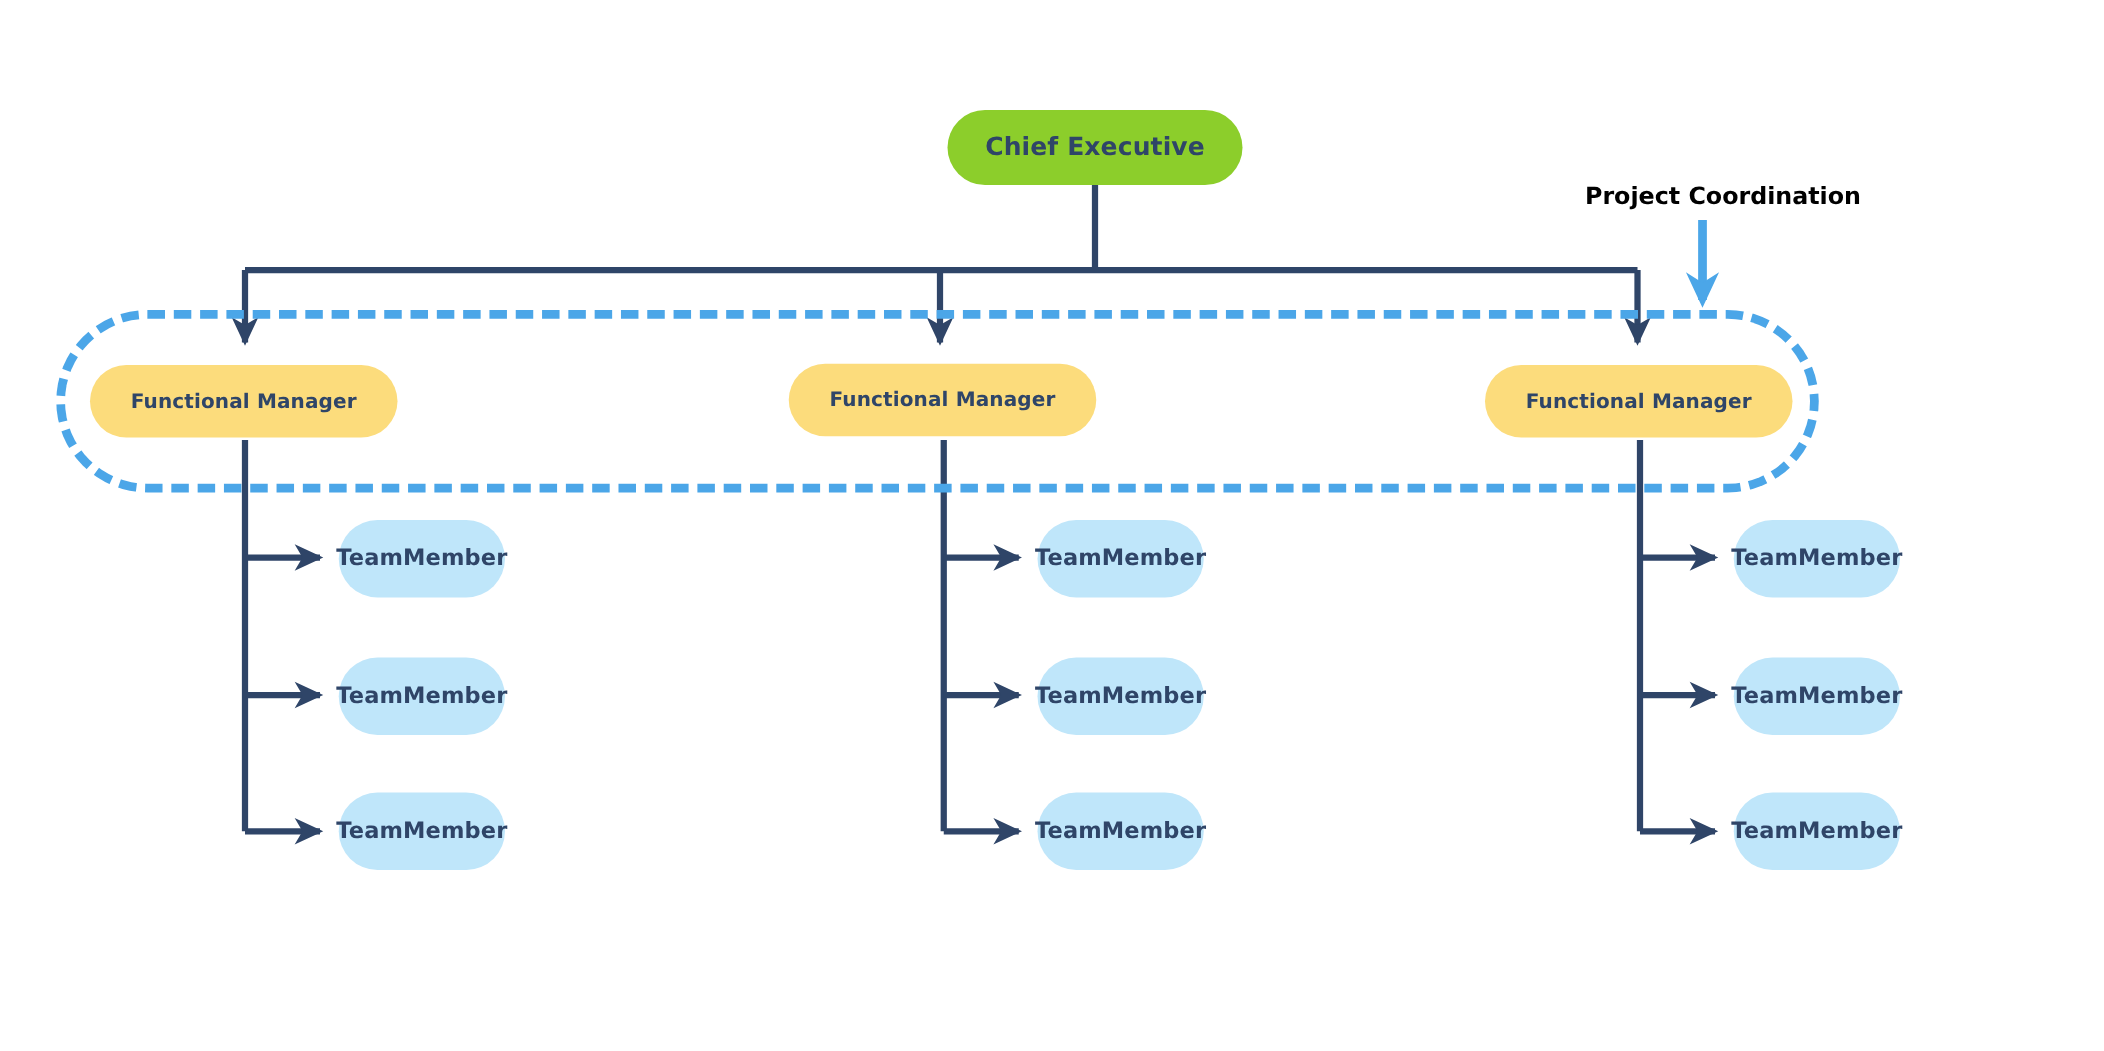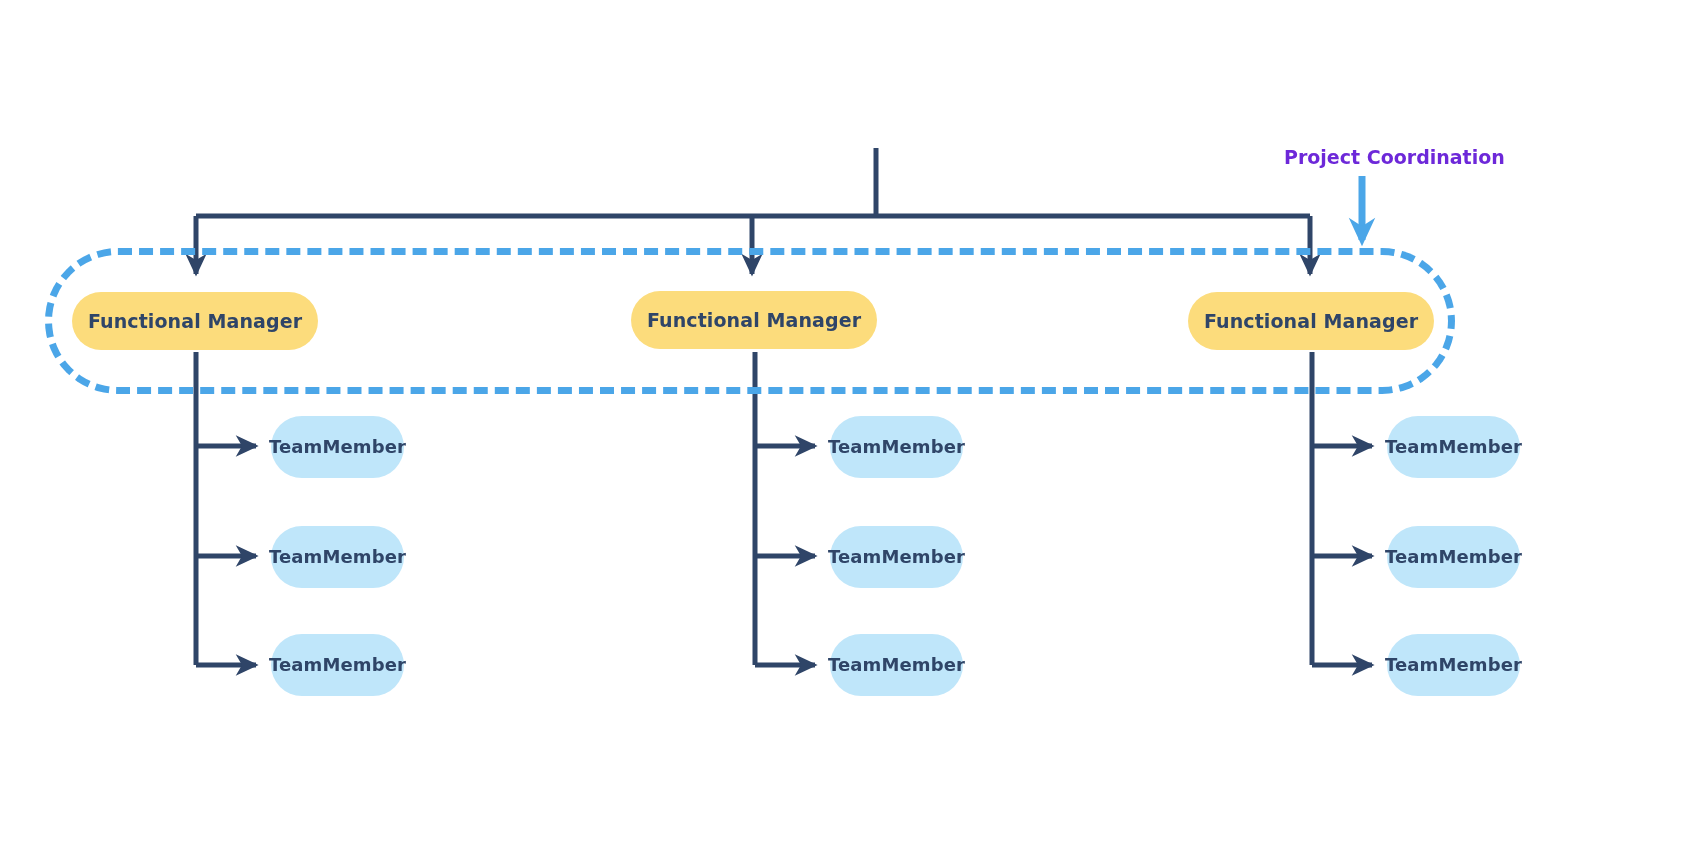--- a/index.html
+++ b/index.html
@@ -43,21 +43,21 @@
   .node-exec {
     border-radius: 34px;
     background: #8CCE2B;
     font-size: 20px;
     letter-spacing: 0.1px;
   }
 
   .node-manager {
     border-radius: 34px;
     background: #FCDC7C;
-    font-size: 19px;
+    font-size: 16px;
     letter-spacing: 0.1px;
   }
 
   .node-member {
     border-radius: 34px;
     background: #BFE6FA;
     font-size: 18px;
     letter-spacing: 0.1px;
     flex-direction: row;
   }
@@ -69,26 +69,25 @@
     box-sizing: border-box;
     border: 7px dashed #4BA6E8;
     border-radius: 78px;
     z-index: 2;
     background: transparent;
   }
 
   
   .annotation {
     position: absolute;
-    color: #6d28d9;
+    color: #000000;
     font-weight: bold;
     font-size: 19px;
     white-space: nowrap;
     z-index: 6;
-    margin-left: 16px;
   }
 </style>
 </head>
 <body>
 
 <div id="canvas">
 
   <svg id="wires" viewBox="0 0 1683 841" xmlns="http://www.w3.org/2000/svg">
     <defs>
       <marker id="navyArrow" viewBox="0 0 10 10" refX="8.4" refY="5" markerWidth="5.2" markerHeight="5.2" orient="auto-start-reverse">
@@ -127,20 +126,21 @@
 
     <g stroke="#4BA6E8" stroke-width="7" fill="none" stroke-linecap="butt">
       <path d="M 1362 176 L 1362 240" marker-end="url(#blueArrow)"></path>
     </g>
   </svg>
 
   <div class="coord-box" style="left:45px; top:248px; width:1410px; height:146px;"></div>
 
   <div class="annotation" style="left:1268px; top:146px;">Project Coordination</div>
 
+  <div class="node node-exec" style="left:758px; top:88px; width:236px; height:60px;">Chief Executive</div>
 
   <div class="node node-manager" style="left:72px; top:292px; width:246px; height:58px;">Functional Manager</div>
 
   <div class="node node-member" style="left:271px; top:416px; width:133px; height:62px;">
     <span>Team</span>
     <span>Member</span>
   </div>
   <div class="node node-member" style="left:271px; top:526px; width:133px; height:62px;">
     <span>Team</span>
     <span>Member</span>

